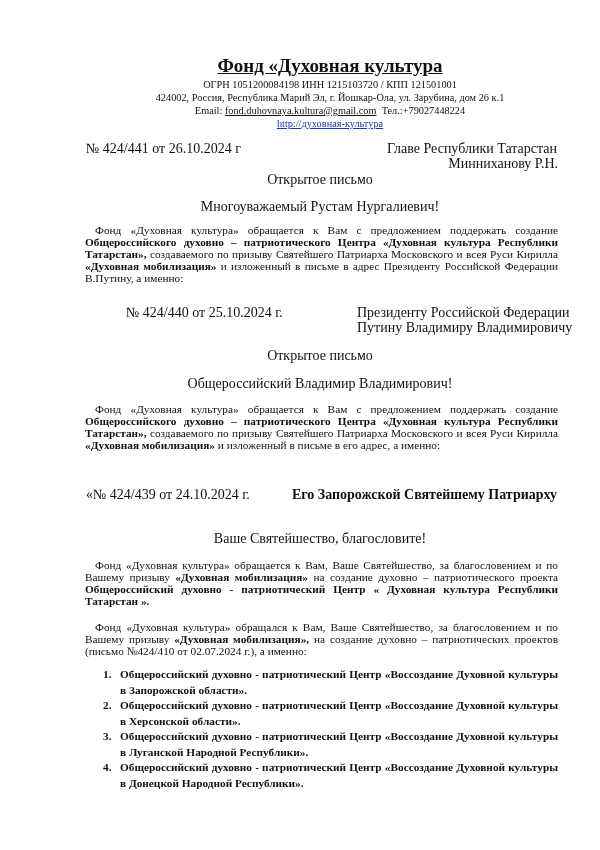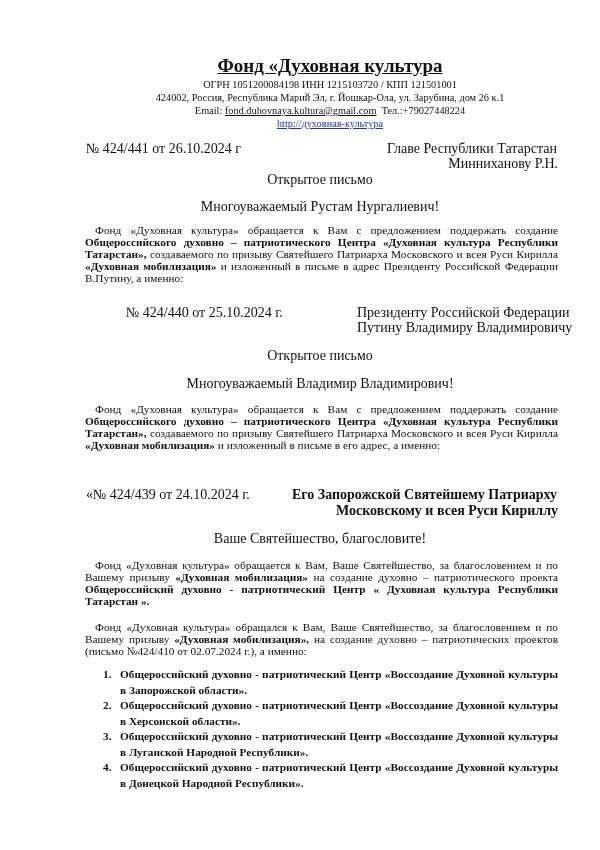--- a/index.html
+++ b/index.html
@@ -57,29 +57,28 @@
   <div class="abs t center" style="top:199px;">Многоуважаемый Рустам Нургалиевич!</div>
   <div class="para" style="top:224px;">
     <span class="indent"></span><span>Фонд «Духовная культура» обращается к Вам с предложением поддержать создание</span>
     <b>Общероссийского духовно – патриотического Центра «Духовная культура Республики Татарстан»,</b><span> создаваемого по призыву Святейшего Патриарха Московского и всея Руси Кирилла </span><b>«Духовная мобилизация»</b><span> и изложенный в письме в адрес Президенту Российской Федерации В.Путину, а именно:</span>
   </div>
 
   <div class="abs t" style="left:108px; top:305px;margin-left:18px;">№ 424/440 от 25.10.2024 г.</div>
   <div class="abs t" style="left:357px; top:305px;">Президенту Российской Федерации</div>
   <div class="abs t" style="left:357px; top:320px;">Путину Владимиру Владимировичу</div>
   <div class="abs t center" style="top:348px;">Открытое письмо</div>
-  <div class="abs t center" style="top:376px;">Многоуважаемый Владимир Владимирович!</div>
+  <div class="abs t center" style="top:376px;">Общероссийский Владимир Владимирович!</div>
   <div class="para" style="top:403px;">
     <span class="indent"></span><span>Фонд «Духовная культура» обращается к Вам с предложением поддержать создание</span>
     <b>Общероссийского духовно – патриотического Центра «Духовная культура Республики Татарстан»,</b><span> создаваемого по призыву Святейшего Патриарха Московского и всея Руси Кирилла </span><b>«Духовная мобилизация»</b><span> и изложенный в письме в его адрес, а именно:</span>
   </div>
 
   <div class="abs t" style="left:86px; top:487px;">«№ 424/439 от 24.10.2024 г.</div>
   <div class="abs t" style="right:43px; top:487px; text-align:right; font-weight:bold;">Его Запорожской Святейшему Патриарху</div>
-  <div class="abs t" style="right:42px; top:503px; text-align:right; font-weight:bold;">Московскому и всея Руси Кириллу</div>
   <div class="abs t center" style="top:531px; font-weight:normal;">Ваше Святейшество, благословите!</div>
 
   <div class="para" style="top:559px;">
     <span class="indent"></span><span>Фонд «Духовная культура» обращается к Вам, Ваше Святейшество, за благословением и по Вашему призыву </span><b>«Духовная мобилизация»</b><span> на создание духовно – патриотического проекта </span><b>Общероссийский духовно - патриотический Центр « Духовная культура Республики Татарстан ».</b>
   </div>
   <div class="para" style="top:621px;">
     <span class="indent"></span><span>Фонд «Духовная культура» обращался к Вам, Ваше Святейшество, за благословением и по Вашему призыву </span><b>«Духовная мобилизация»,</b><span> на создание духовно – патриотических проектов (письмо №424/410 от 02.07.2024 г.), а именно:</span>
   </div>
 
   <ol class="list" style="top:667px;">

